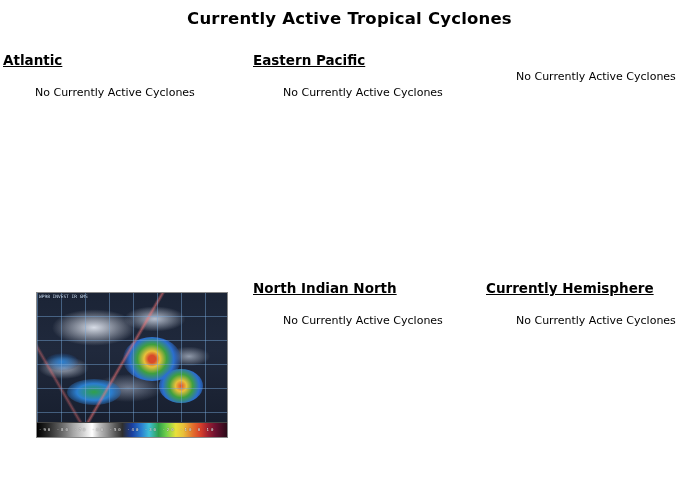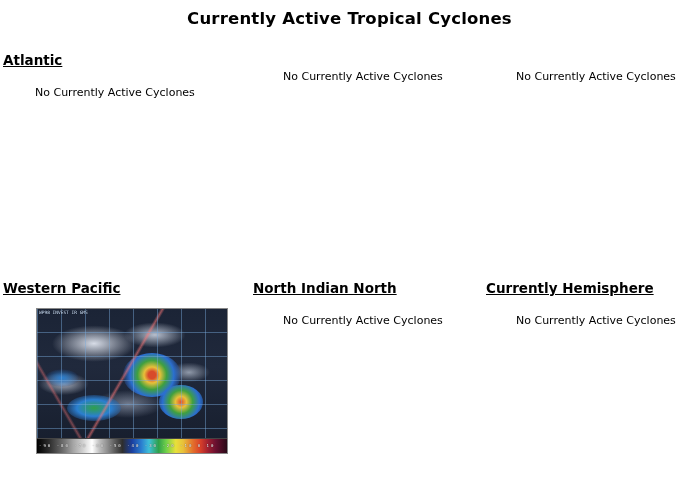--- a/index.html
+++ b/index.html
@@ -184,33 +184,33 @@
 <div class="grid">
 
   <div class="row row-top">
 
     <div class="cell c0">
       <div class="basin-head">Atlantic</div>
       <div class="no-active">No Currently Active Cyclones</div>
     </div>
 
     <div class="cell c1">
+      <div class="basin-head">Eastern Pacific</div>
       <div class="no-active">No Currently Active Cyclones</div>
     </div>
 
     <div class="cell c2">
       <div class="no-active">No Currently Active Cyclones</div>
     </div>
 
   </div>
 
   <div class="row row-bottom">
 
     <div class="cell c0">
-      <div class="basin-head">Western Pacific</div>
       <div class="storm-block">
         <div class="sat-img">
           <div class="sat-sea"></div>
           <div class="sat-conv4"></div>
           <div class="sat-conv3"></div>
           <div class="sat-conv1"></div>
           <div class="sat-conv2"></div>
           <div class="sat-coast"></div>
           <div class="sat-grid"></div>
           <div class="sat-toptext">WP98 INVEST  IR  GMS</div>

